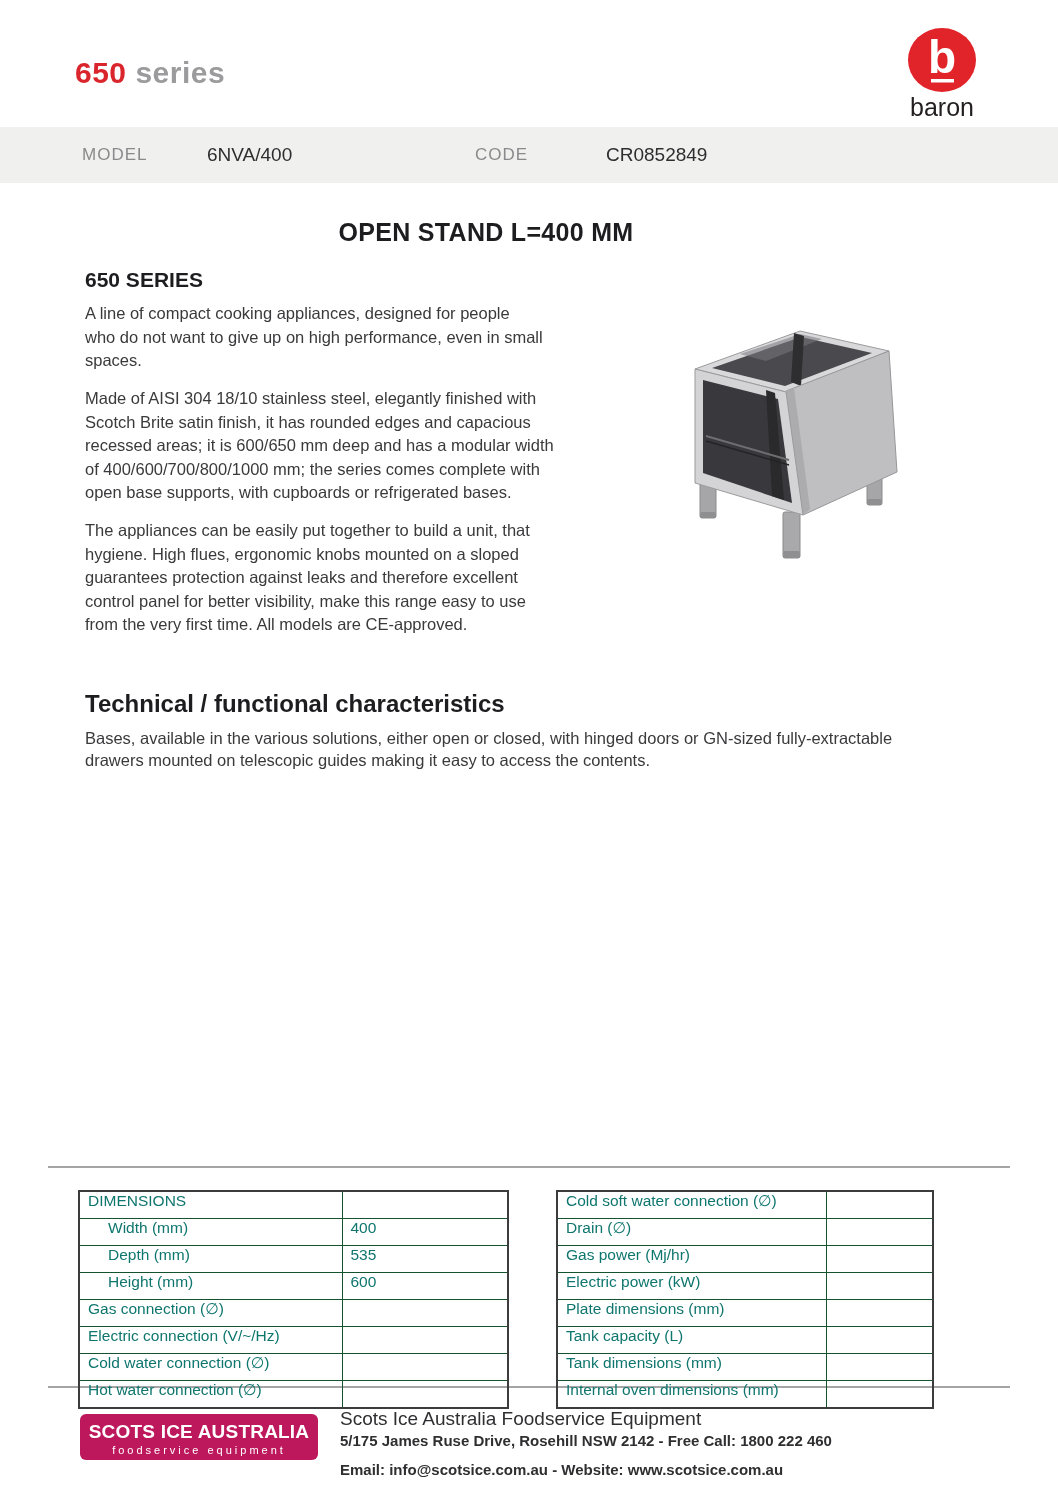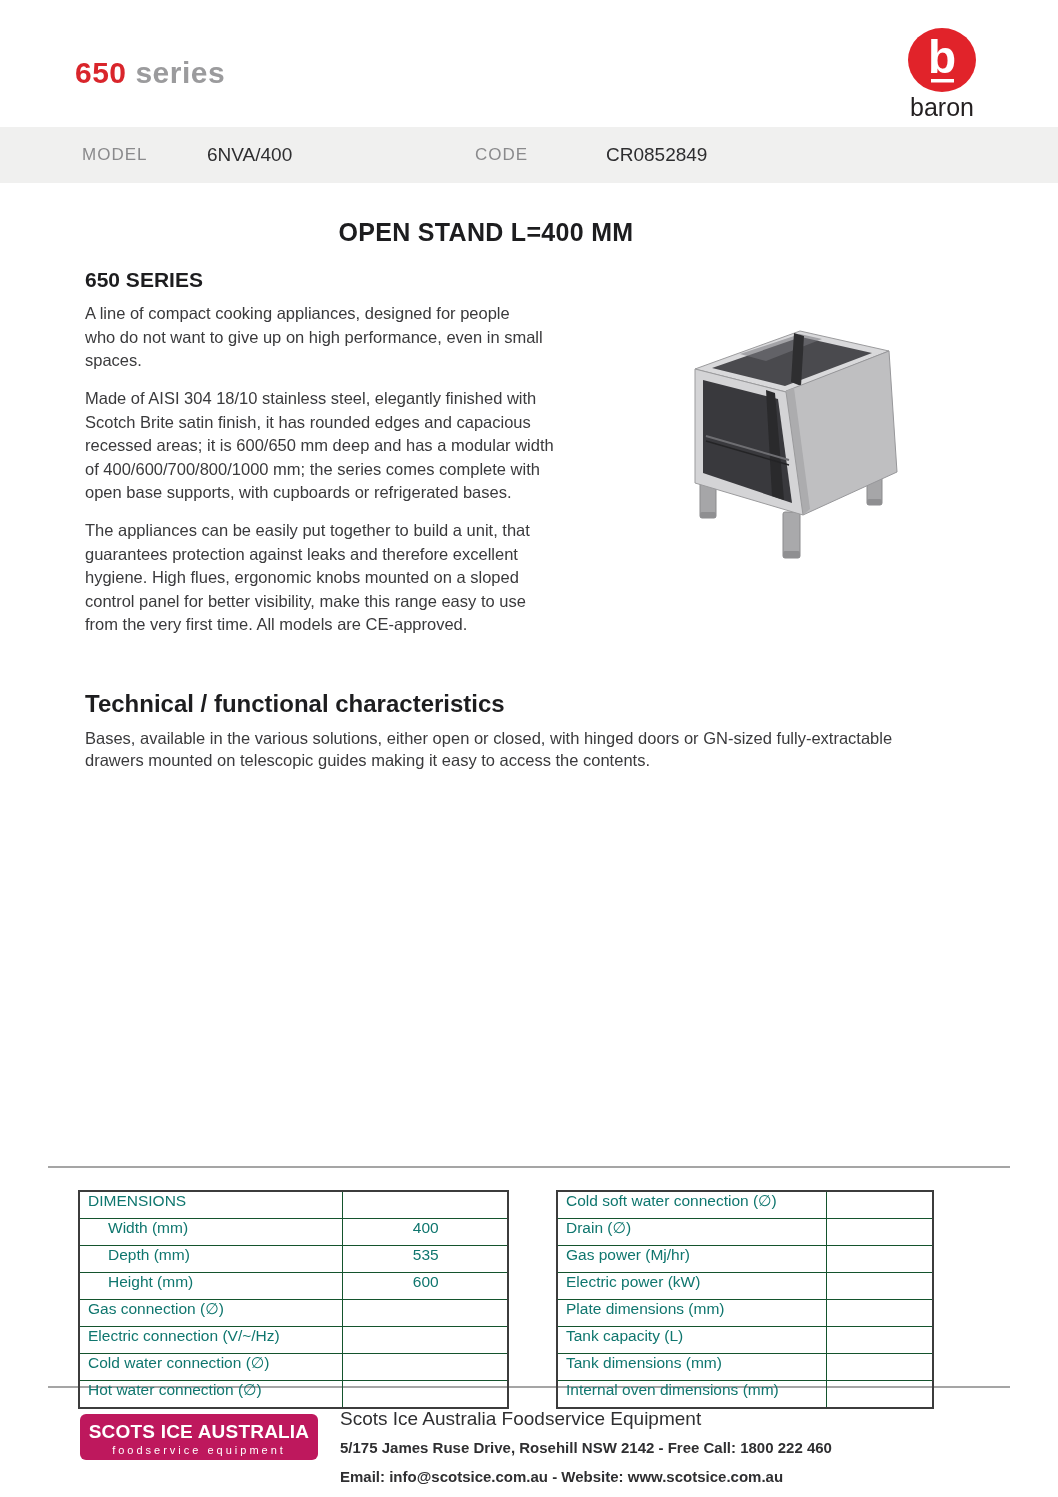--- a/index.html
+++ b/index.html
@@ -51,31 +51,31 @@
 
   
   .spec-table { position: absolute; top: 1190px; border-collapse: collapse; table-layout: fixed; }
   .spec-table.left { left: 78px; width: 431px; }
   .spec-table.right { left: 556px; width: 378px; }
   .spec-table td { border: 1px solid #14532d; height: 21.9px; font-size: 15.5px; color: #0f766e;
                    padding: 0 6px 8px 8px; overflow: hidden; white-space: nowrap; }
   .spec-table { border: 2px solid #3c3c3c; }
   .spec-table .lbl { width: 263px; text-align: left; }
   .spec-table.right .lbl { width: 269px; }
-  .spec-table .val { text-align: center; }
+  .spec-table .val { text-align: left; }
   .spec-table tr.indent .lbl { padding-left: 28px; }
 
   
   .footer-logo { position: absolute; left: 80px; top: 1414px; width: 238px; height: 46px;
                  background: #be185d; border-radius: 6px; color: #ffffff; text-align: center; }
   .footer-logo .l1 { font-size: 19px; font-weight: bold; margin-top: 7px; letter-spacing: 0.2px; }
   .footer-logo .l2 { font-size: 11px; letter-spacing: 3px; margin-top: 1px; }
   .footer-text { position: absolute; left: 340px; top: 1408px; }
   .footer-text .company { font-size: 19px; color: #2f2f31; }
-  .footer-text .addr { font-size: 15px; font-weight: bold; color: #2f2f31; margin-top: 9px; text-align: right; }
+  .footer-text .addr { font-size: 15px; font-weight: bold; color: #2f2f31; margin-top: 2px; text-align: right; }
   .footer-text .mail { font-size: 15px; font-weight: bold; color: #2f2f31; margin-top: 12px; }
 </style>
 </head>
 <body>
 
 <div class="page">
 
   <div class="series-title">
     <span class="num">650</span><span>&nbsp;</span><span class="word">series</span>
   </div>
@@ -105,22 +105,22 @@
     </div>
     <div class="para">
       <div class="line">Made of AISI 304 18/10 stainless steel, elegantly finished with</div>
       <div class="line">Scotch Brite satin finish, it has rounded edges and capacious</div>
       <div class="line">recessed areas; it is 600/650 mm deep and has a modular width</div>
       <div class="line">of 400/600/700/800/1000 mm; the series comes complete with</div>
       <div class="line">open base supports, with cupboards or refrigerated bases.</div>
     </div>
     <div class="para">
       <div class="line">The appliances can be easily put together to build a unit, that</div>
+      <div class="line">hygiene. High flues, ergonomic knobs mounted on a sloped</div>
       <div class="line">guarantees protection against leaks and therefore excellent</div>
-      <div class="line">hygiene. High flues, ergonomic knobs mounted on a sloped</div>
       <div class="line">control panel for better visibility, make this range easy to use</div>
       <div class="line">from the very first time. All models are CE-approved.</div>
     </div>
   </div>
 
   <svg class="product-photo" viewBox="0 0 260 270" xmlns="http://www.w3.org/2000/svg">
 
     <rect x="30" y="158" width="16" height="40" rx="2" fill="#a6a6a8" stroke="#8b8b8d" stroke-width="1"></rect>
     <rect x="30" y="192" width="16" height="6" rx="2" fill="#8f8f91"></rect>
     <rect x="113" y="192" width="17" height="46" rx="2" fill="#a9a9ab" stroke="#8b8b8d" stroke-width="1"></rect>

